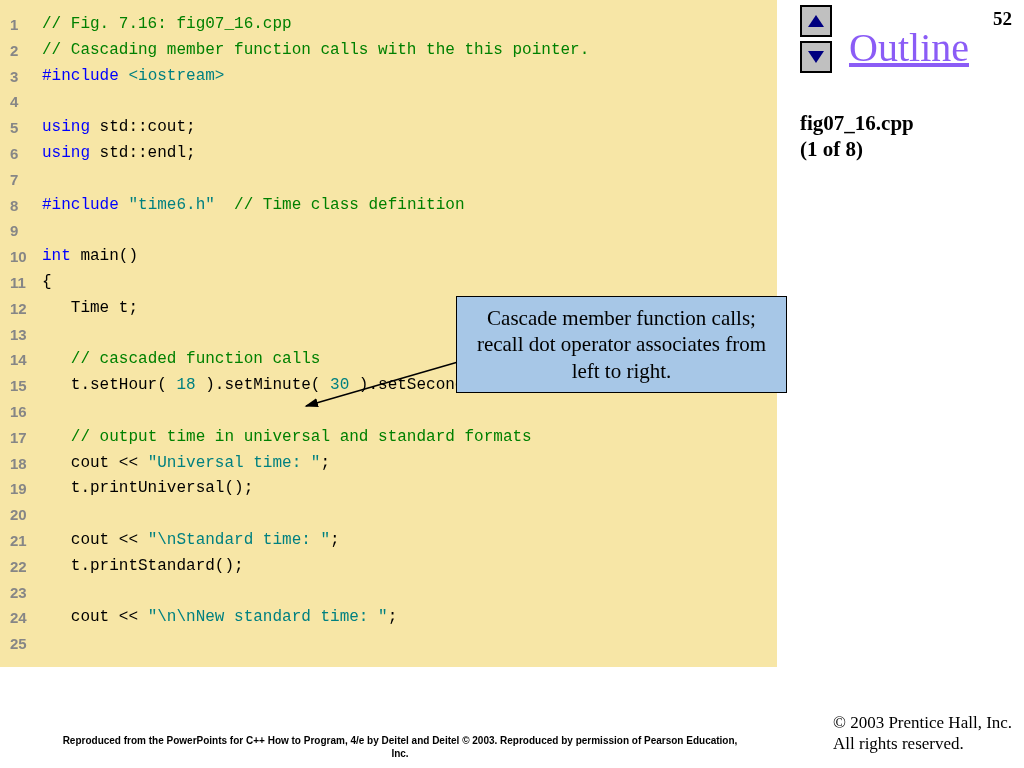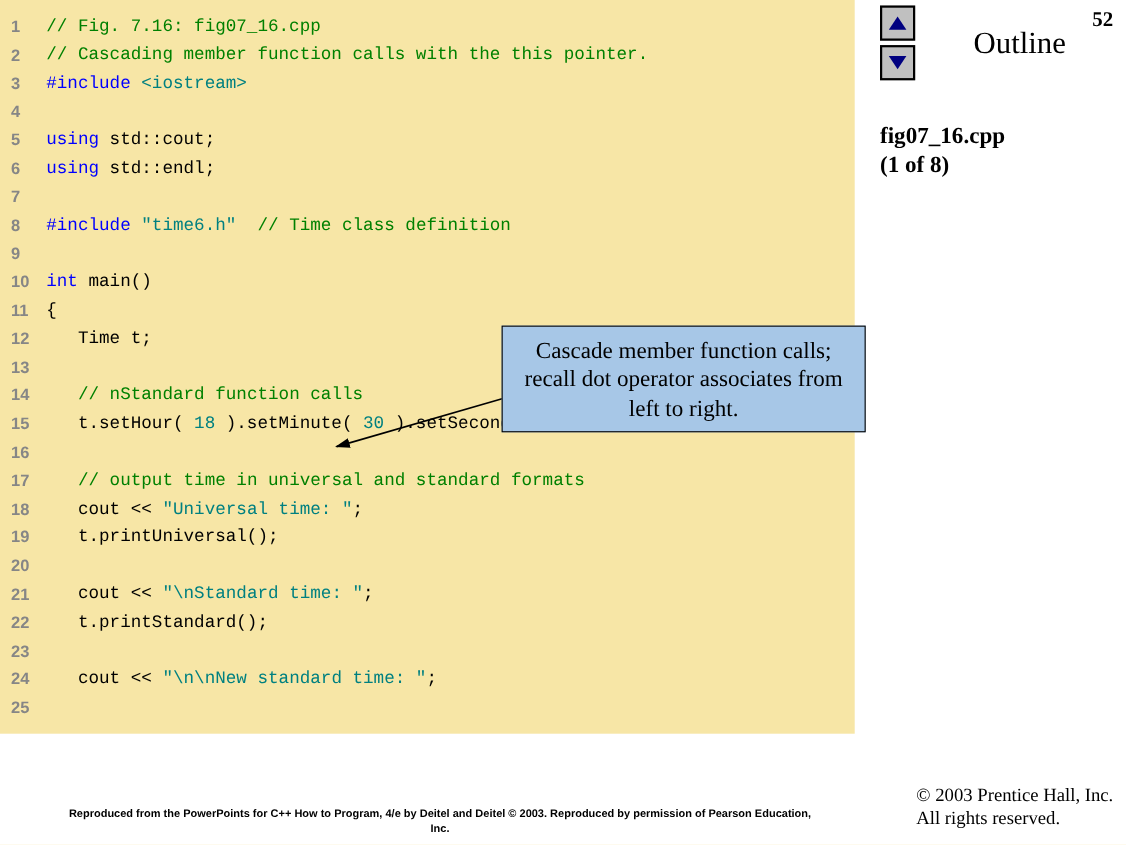--- a/index.html
+++ b/index.html
@@ -17,22 +17,23 @@
     top: 8px;
     right: 12px;
     font-size: 19px;
     color: #000;
     font-weight: bold;
   }
   .outline-title {
     position: absolute;
     top: 24px;
     right: 55px;
-    font-size: 28px;
-    color: #000000;
+    font-size: 40px;
+    color: #8b5cf6;
+    text-decoration: underline;
   }
   .nav-buttons {
     position: absolute;
     top: 5px;
     left: 800px;
     display: flex;
     flex-direction: column;
     gap: 4px;
   }
   .nav-btn {
@@ -161,21 +162,21 @@
     <div class="code-line"><span class="lnum">4</span><span>&nbsp;</span></div>
     <div class="code-line"><span class="lnum">5</span><span><span class="c-blue">using </span><span class="c-black">std::cout;</span></span></div>
     <div class="code-line"><span class="lnum">6</span><span><span class="c-blue">using </span><span class="c-black">std::endl;</span></span></div>
     <div class="code-line"><span class="lnum">7</span><span>&nbsp;</span></div>
     <div class="code-line"><span class="lnum">8</span><span><span class="c-blue">#include </span><span class="c-teal">"time6.h"</span><span class="c-black">  </span><span class="c-green">// Time class definition</span></span></div>
     <div class="code-line"><span class="lnum">9</span><span>&nbsp;</span></div>
     <div class="code-line"><span class="lnum">10</span><span><span class="c-blue">int </span><span class="c-black">main()</span></span></div>
     <div class="code-line"><span class="lnum">11</span><span><span class="c-black">{</span></span></div>
     <div class="code-line"><span class="lnum">12</span><span><span class="c-black">   Time t;</span></span></div>
     <div class="code-line"><span class="lnum">13</span><span>&nbsp;</span></div>
-    <div class="code-line"><span class="lnum">14</span><span><span class="c-black">   </span><span class="c-green">// nStandard function calls</span></span></div>
+    <div class="code-line"><span class="lnum">14</span><span><span class="c-black">   </span><span class="c-green">// cascaded function calls</span></span></div>
     <div class="code-line"><span class="lnum">15</span><span><span class="c-black">   t.setHour( </span><span class="c-teal">18</span><span class="c-black"> ).setMinute( </span><span class="c-teal">30</span><span class="c-black"> ).setSecond( </span><span class="c-teal">22</span><span class="c-black"> );</span></span></div>
     <div class="code-line"><span class="lnum">16</span><span>&nbsp;</span></div>
     <div class="code-line"><span class="lnum">17</span><span><span class="c-black">   </span><span class="c-green">// output time in universal and standard formats</span></span></div>
     <div class="code-line"><span class="lnum">18</span><span><span class="c-black">   cout &lt;&lt; </span><span class="c-teal">"Universal time: "</span><span class="c-black">;</span></span></div>
     <div class="code-line"><span class="lnum">19</span><span><span class="c-black">   t.printUniversal();</span></span></div>
     <div class="code-line"><span class="lnum">20</span><span>&nbsp;</span></div>
     <div class="code-line"><span class="lnum">21</span><span><span class="c-black">   cout &lt;&lt; </span><span class="c-teal">"\nStandard time: "</span><span class="c-black">;</span></span></div>
     <div class="code-line"><span class="lnum">22</span><span><span class="c-black">   t.printStandard();</span></span></div>
     <div class="code-line"><span class="lnum">23</span><span>&nbsp;</span></div>
     <div class="code-line"><span class="lnum">24</span><span><span class="c-black">   cout &lt;&lt; </span><span class="c-teal">"\n\nNew standard time: "</span><span class="c-black">;</span></span></div>

